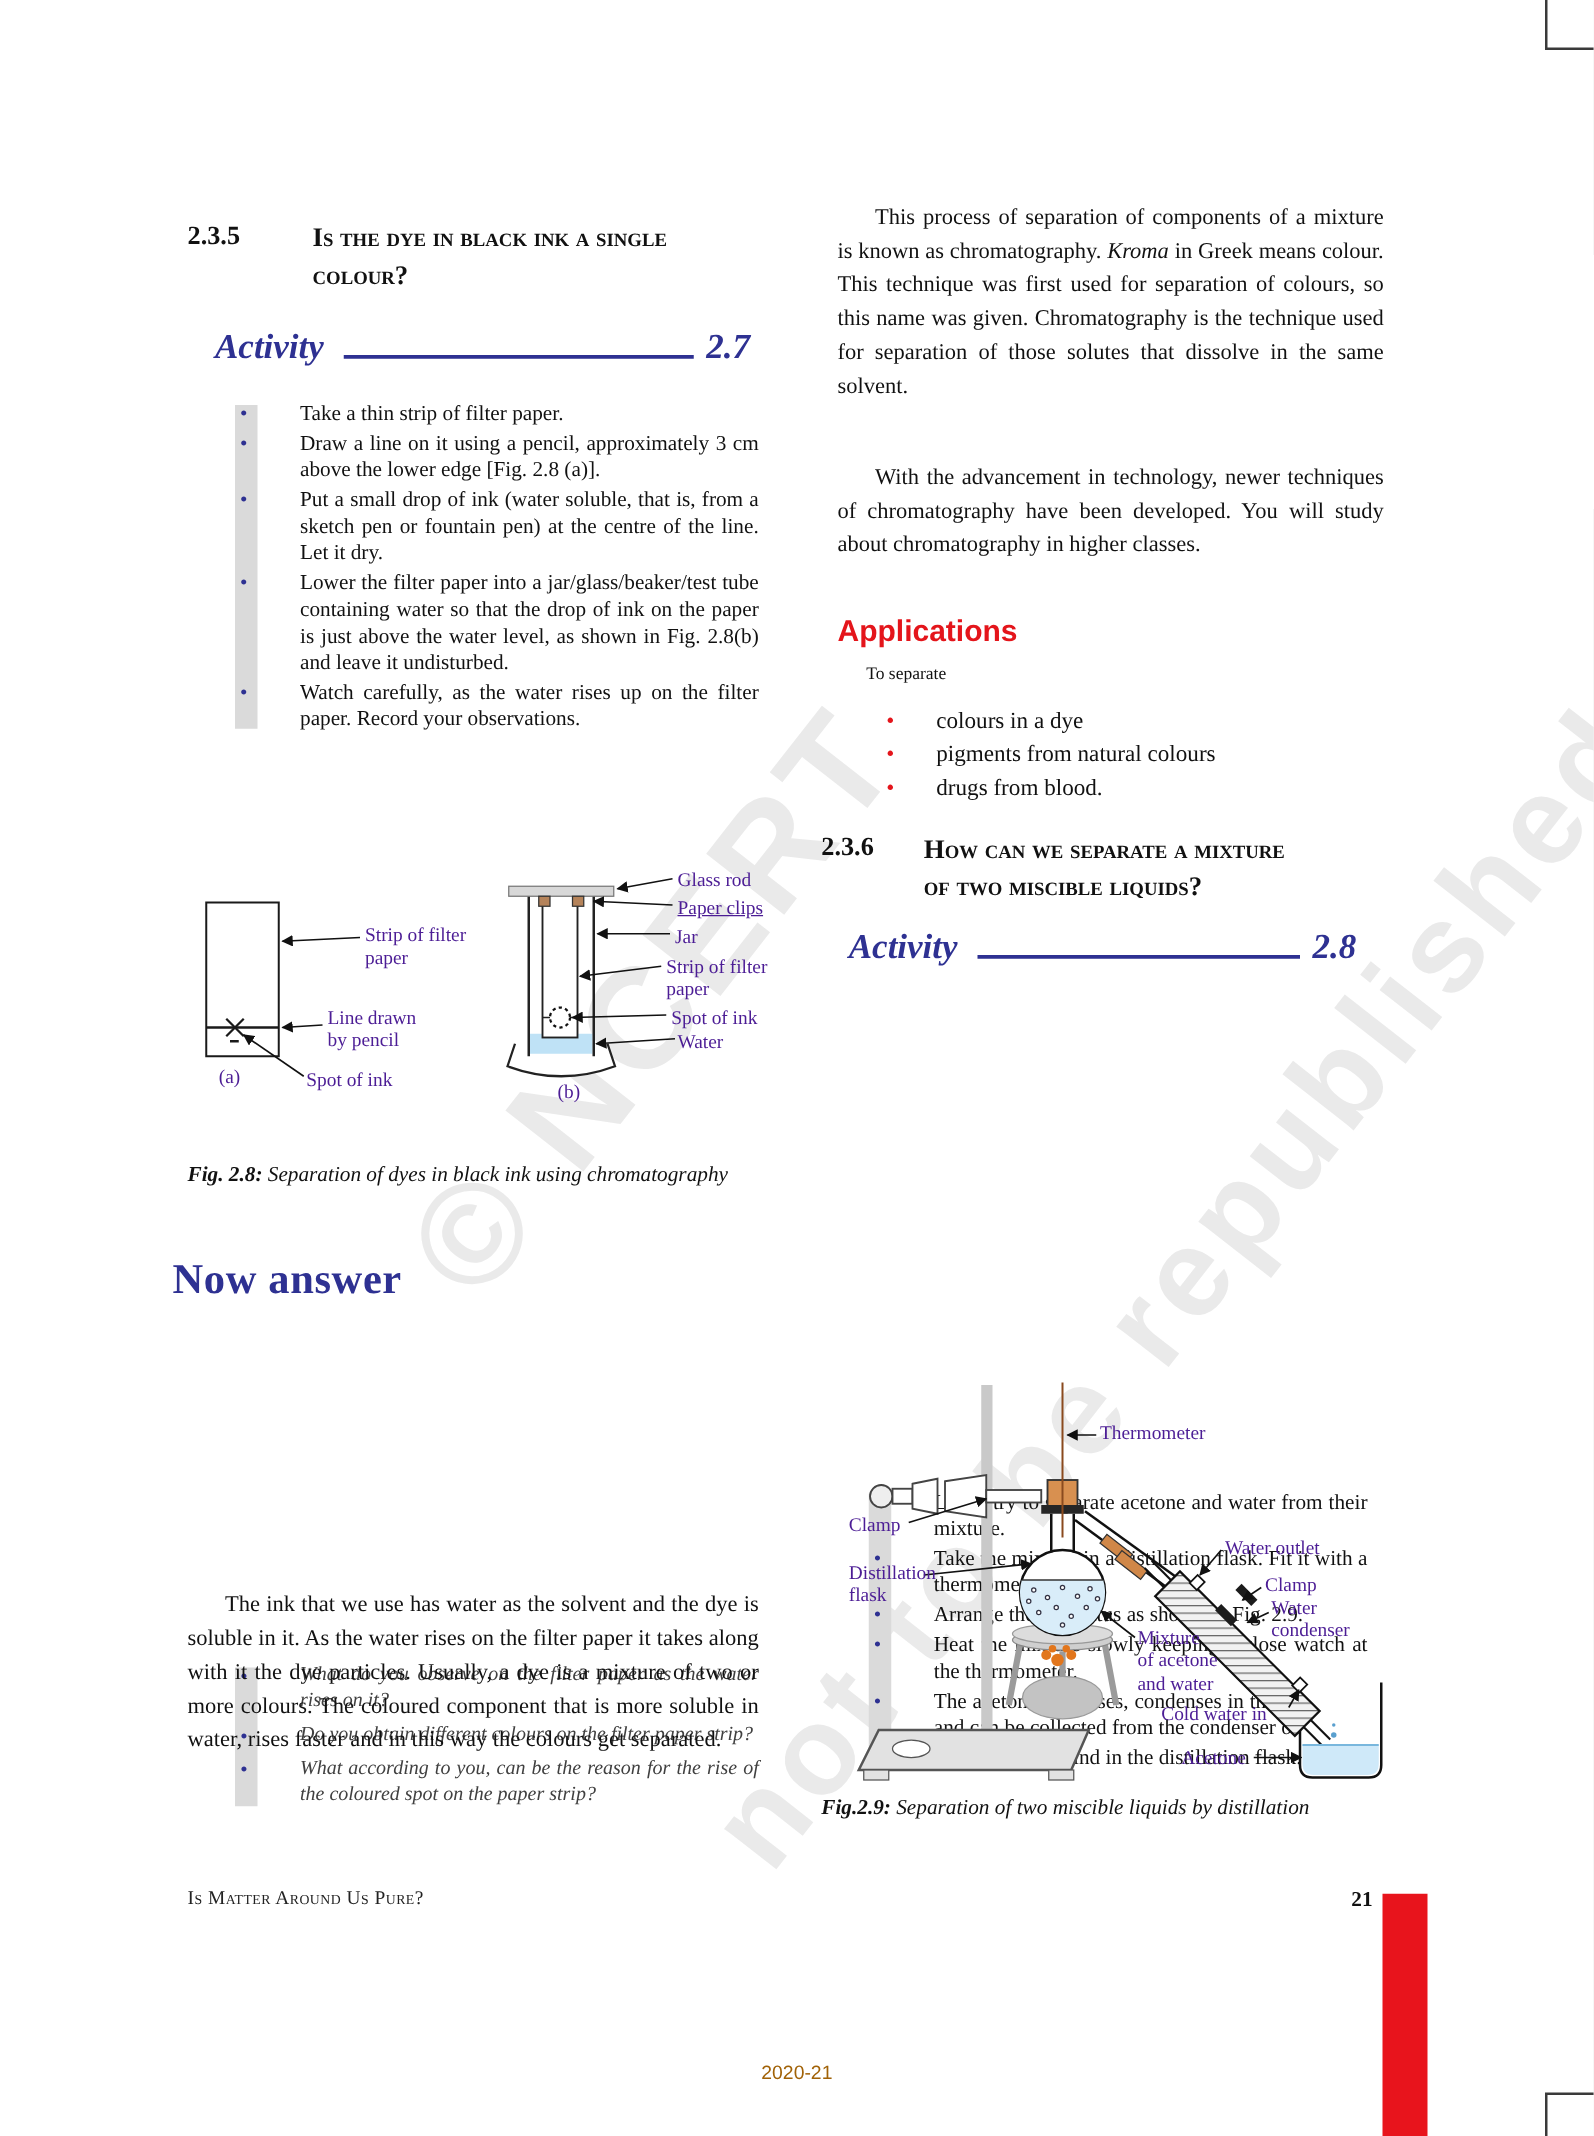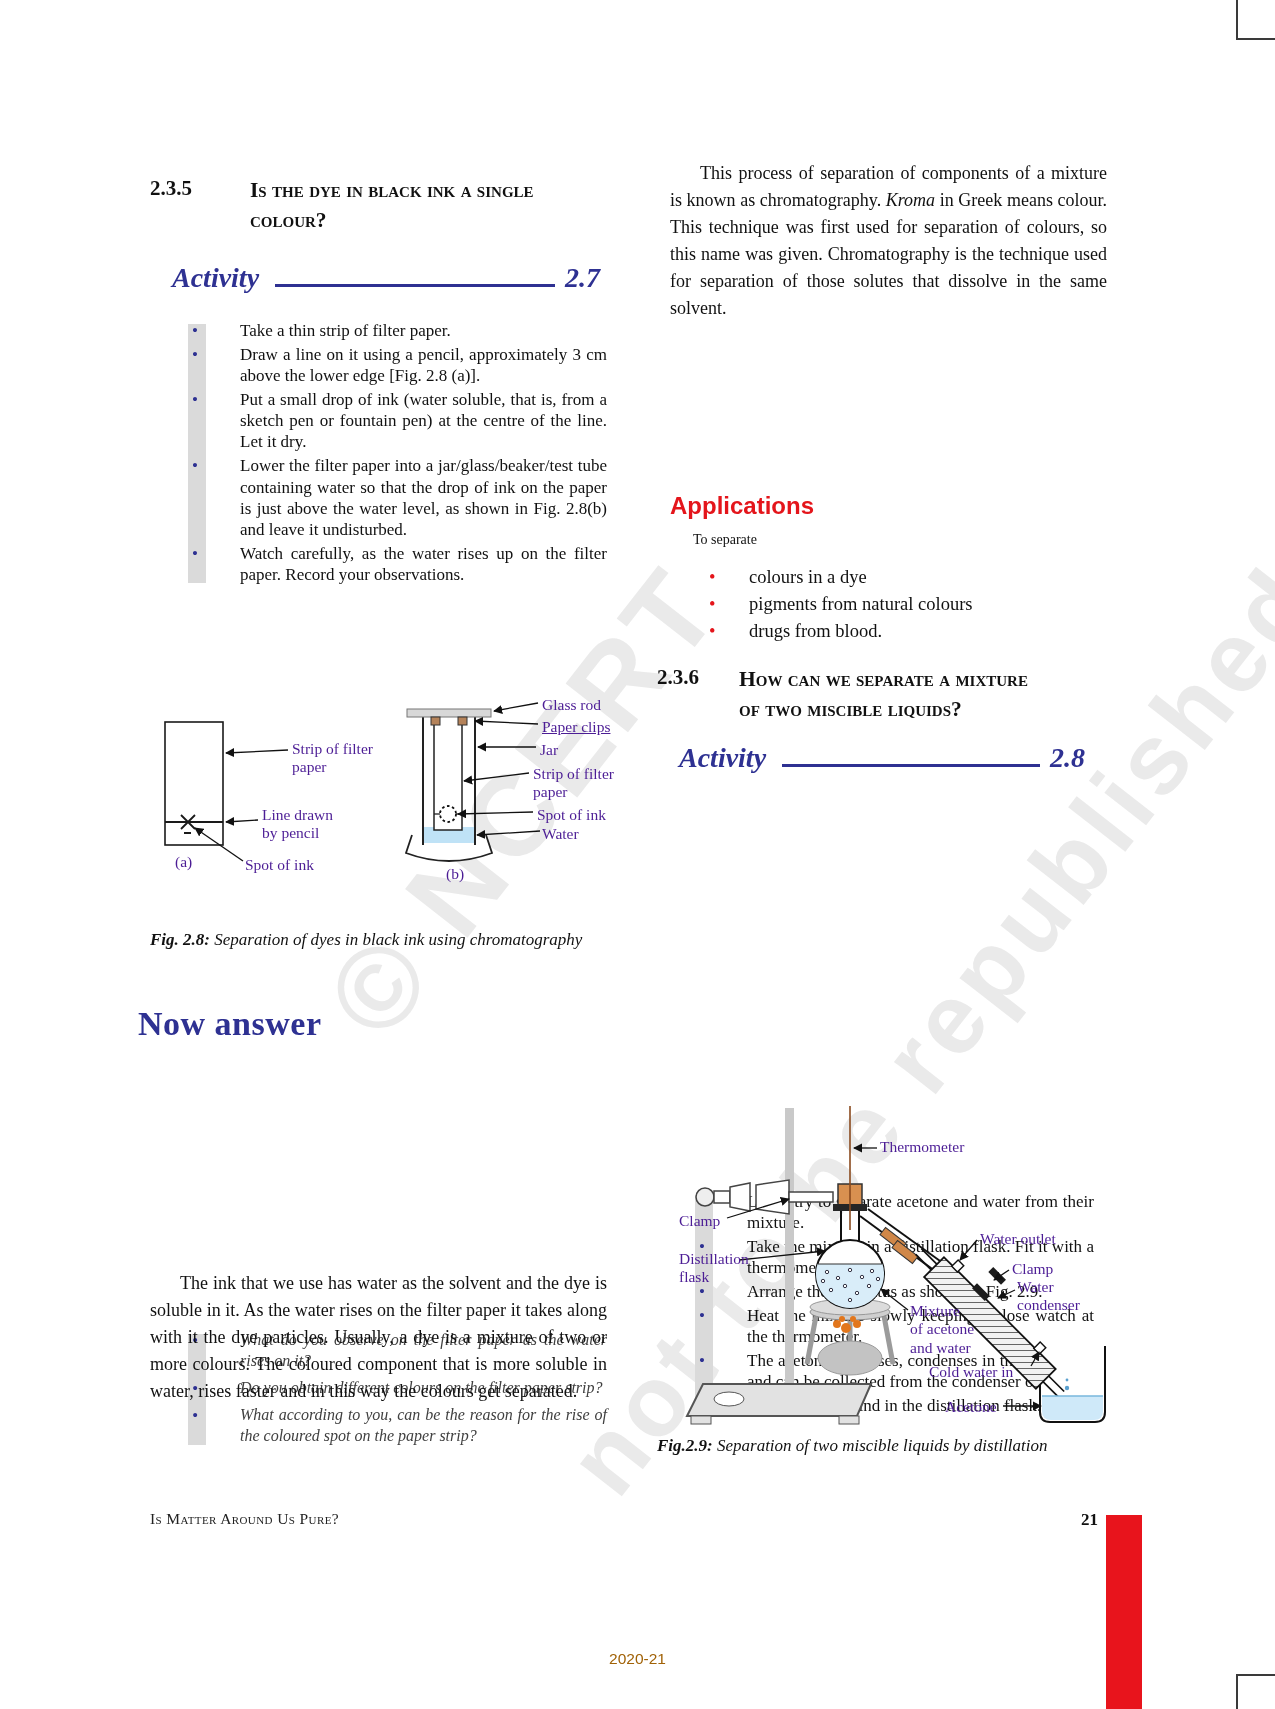--- a/index.html
+++ b/index.html
@@ -150,20 +150,21 @@
     <li>Do you obtain different colours on the filter paper strip?</li>
     <li>What according to you, can be the reason for the rise of the coloured spot on the paper strip?</li>
   </ul>
 
   <div class="abs body-para" style="left:150px;top:1270px;width:457px;">The ink that we use has water as the solvent and the dye is soluble in it. As the water rises on the filter paper it takes along with it the dye particles. Usually, a dye is a mixture of two or more colours. The coloured component that is more soluble in water, rises faster and in this way the colours get separated.</div>
 
   <div class="abs body-para" style="left:670px;top:160px;width:437px;">
     <span>This process of separation of components of a mixture is known as chromatography. </span><span class="kroma">Kroma</span><span> in Greek means colour. This technique was first used for separation of colours, so this name was given. Chromatography is the technique used for separation of those solutes that dissolve in the same solvent.</span>
   </div>
 
+  <div class="abs body-para" style="left:670px;top:368px;width:437px;">With the advancement in technology, newer techniques of chromatography have been developed. You will study about chromatography in higher classes.</div>
 
   <div class="abs apps-head" style="left:670px;top:492px;">Applications</div>
 
   <div class="abs" style="left:657px;top:532px;width:437px;">
     <div class="apps-intro">To separate</div>
     <ul class="apps-list">
       <li>colours in a dye</li>
       <li>pigments from natural colours</li>
       <li>drugs from blood.</li>
     </ul>

